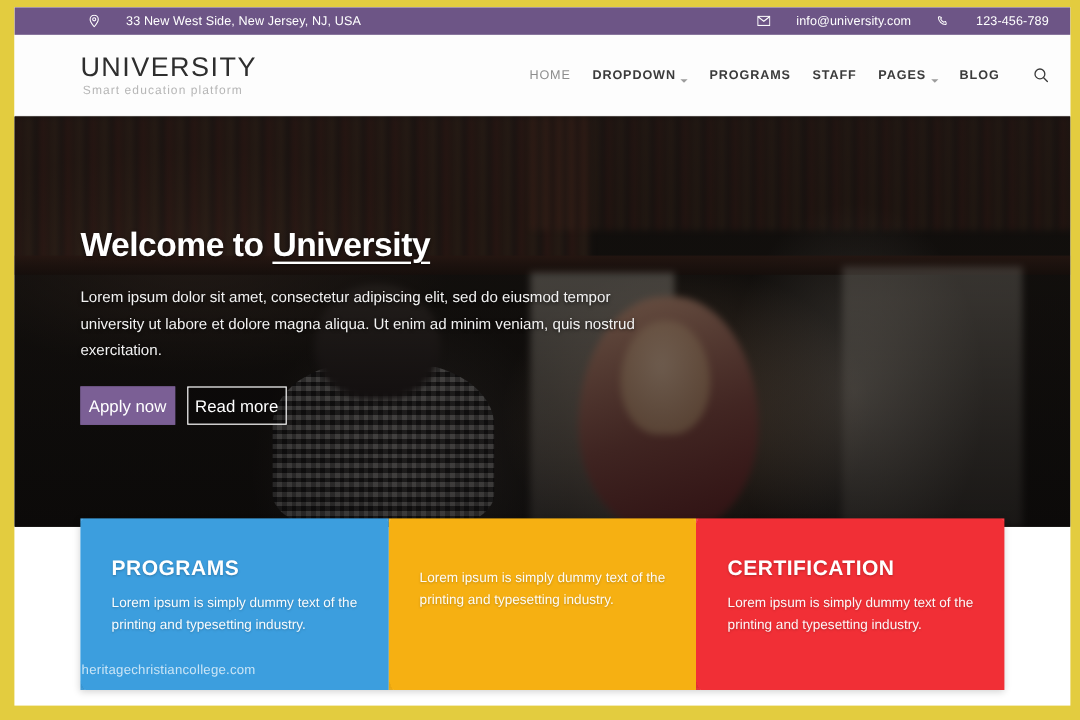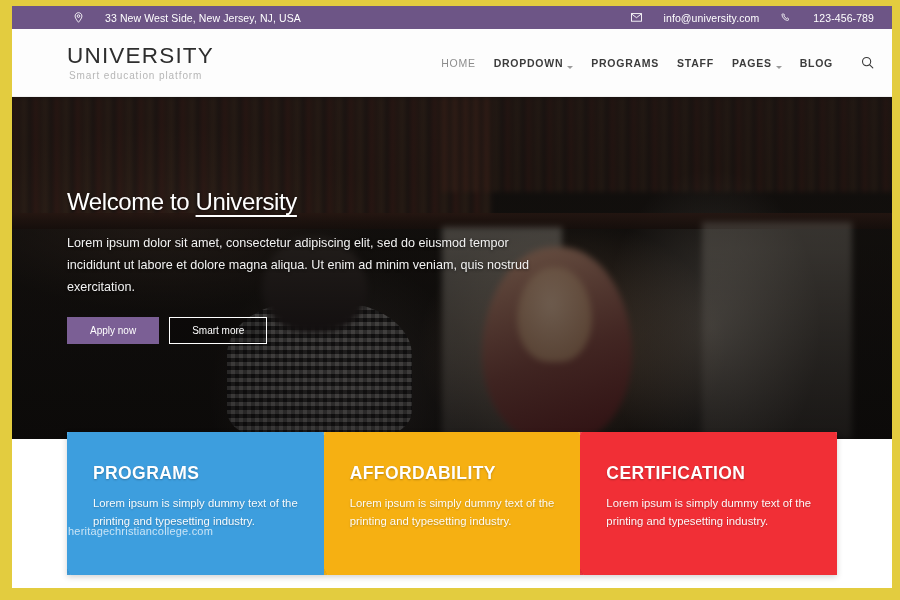--- a/index.html
+++ b/index.html
@@ -153,39 +153,39 @@
     background: linear-gradient(180deg, rgba(8,7,7,.60) 0%, rgba(10,9,8,.52) 45%, rgba(8,7,7,.62) 100%);
   }
   .hero-inner {
     position: absolute;
     left: 55px;
     top: 92px;
     width: 520px;
     color: #fff;
   }
   .hero-title {
-    font-size: 24px;
-    font-weight: 400;
+    font-size: 28px;
+    font-weight: 700;
     letter-spacing: -.4px;
     line-height: 1.1;
     text-shadow: 0 1px 3px rgba(0,0,0,.55);
   }
   .hero-title u { text-decoration-thickness: 2px; text-underline-offset: 5px; }
   .hero-text {
     margin-top: 17px;
     font-size: 12.6px;
     line-height: 1.75;
     color: #f2f2f2;
     text-shadow: 0 1px 3px rgba(0,0,0,.6);
     max-width: 470px;
   }
   .hero-btns { margin-top: 19px; display: flex; gap: 10px; }
   .btn {
-    font-size: 10px;
-    padding: 7px 22px;
+    font-size: 14px;
+    padding: 7px 6px;
     cursor: pointer;
     white-space: nowrap;
     color: #fff;
     text-align: right;
   }
   .btn-primary { background: #7b5f95; border: 1px solid #7b5f95; }
   .btn-outline { background: rgba(0,0,0,.18); border: 1px solid #ffffff; }
 
   
   .cards {
@@ -229,21 +229,21 @@
     margin-top: 11px;
     font-size: 11.3px;
     line-height: 1.55;
     color: rgba(255,255,255,.96);
     text-shadow: 0 1px 2px rgba(0,0,0,.22);
     max-width: 215px;
   }
   .watermark {
     position: absolute;
     left: 56px;
-    top: 519px;
+    top: 547px;
     font-size: 11px;
     color: rgba(255,255,255,.72);
     letter-spacing: .2px;
     pointer-events: none;
   }
 </style>
 </head>
 <body>
 
 <div class="frame">
@@ -326,37 +326,36 @@
         <div class="ph-wall" style="left:690px;top:125px;width:150px;height:217px;opacity:.75"></div>
         <div class="ph-person" style="left:470px;top:150px;width:150px;height:195px;background:linear-gradient(160deg,#cfa184,#8d4d46 55%,#6e1f24);"></div>
         <div class="ph-person" style="left:505px;top:170px;width:75px;height:95px;background:radial-gradient(ellipse at 45% 40%, #e6c0a2, #b98360);"></div>
         <div class="ph-check" style="left:215px;top:205px;width:185px;height:140px;"></div>
         <div class="ph-person" style="left:250px;top:140px;width:105px;height:95px;background:linear-gradient(180deg,#3b332e,#20191a);"></div>
       </div>
       <div class="hero-overlay"></div>
 
       <div class="hero-inner">
         <h1 class="hero-title"><span>Welcome to </span><u>University</u></h1>
-        <p class="hero-text">Lorem ipsum dolor sit amet, consectetur adipiscing elit, sed do eiusmod tempor incididunt ut labore et dolore magna aliqua. Ut enim ad minim veniam, quis nostrud exercitation.</p>
+        <p class="hero-text">Lorem ipsum dolor sit amet, consectetur adipiscing elit, sed do eiusmod tempor university ut labore et dolore magna aliqua. Ut enim ad minim veniam, quis nostrud exercitation.</p>
         <div class="hero-btns">
           <button class="btn btn-primary">Apply now</button>
-          <button class="btn btn-outline">Smart more</button>
+          <button class="btn btn-outline">Read more</button>
         </div>
       </div>
     </div>
 
     <div class="cards">
       <div class="card card-blue">
         <div class="tex"></div>
         <div class="card-title">PROGRAMS</div>
         <div class="card-desc">Lorem ipsum is simply dummy text of the printing and typesetting industry.</div>
       </div>
       <div class="card card-amber">
         <div class="tex"></div>
-        <div class="card-title">AFFORDABILITY</div>
         <div class="card-desc">Lorem ipsum is simply dummy text of the printing and typesetting industry.</div>
       </div>
       <div class="card card-red">
         <div class="tex"></div>
         <div class="card-title">CERTIFICATION</div>
         <div class="card-desc">Lorem ipsum is simply dummy text of the printing and typesetting industry.</div>
       </div>
     </div>
 
     <div class="watermark">heritagechristiancollege.com</div>

